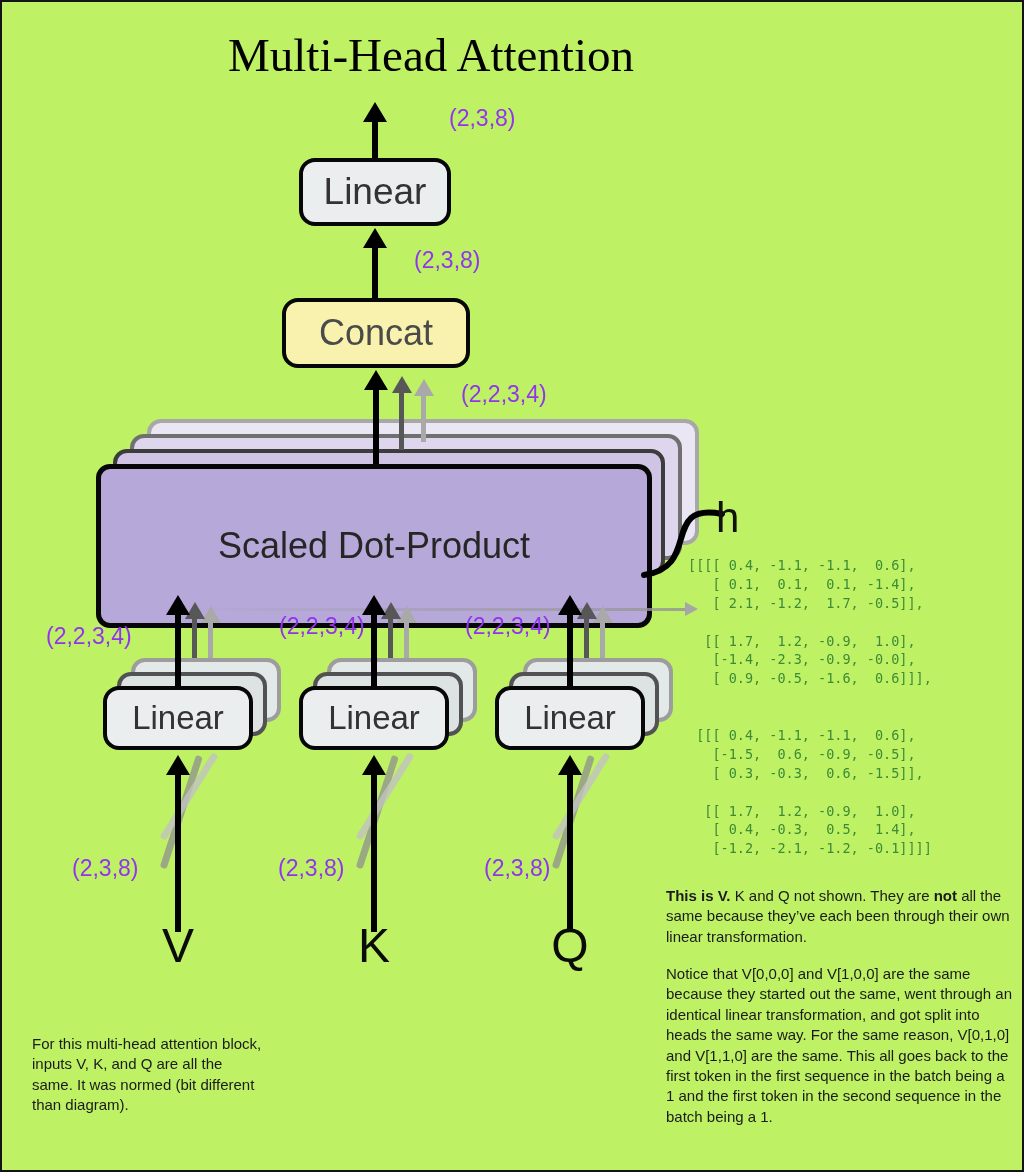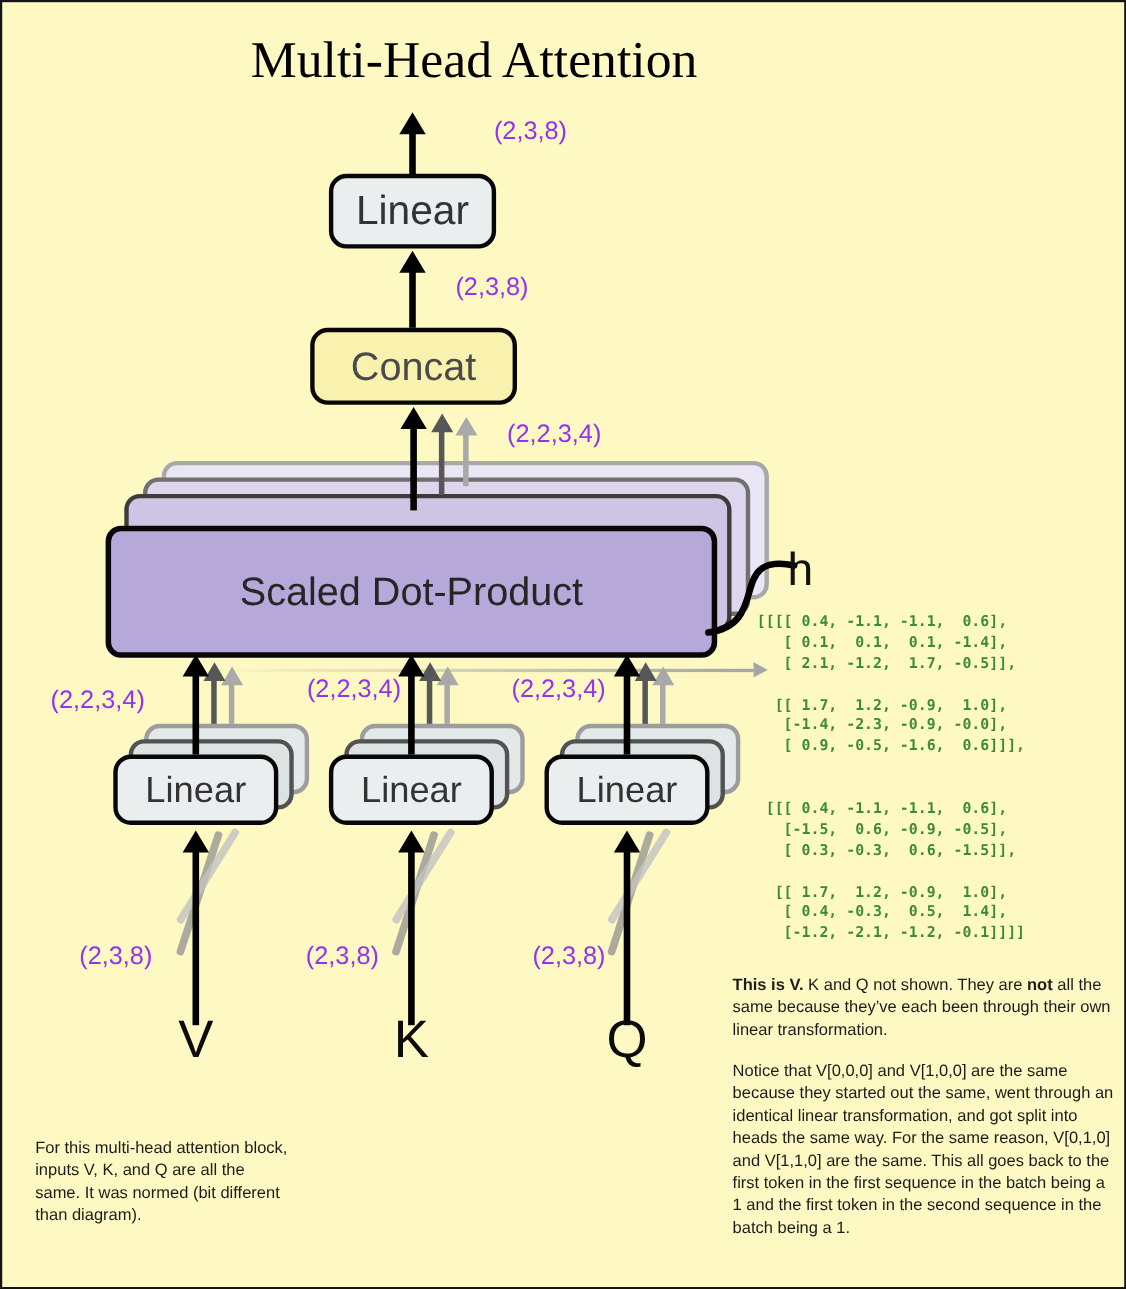--- a/index.html
+++ b/index.html
@@ -1,18 +1,18 @@
 <!DOCTYPE html>
 <html><head>
 <meta charset="utf-8">
 <style>
   * { margin:0; padding:0; box-sizing:border-box; }
   html,body { background:#fff; }
   body { font-family:"Liberation Sans", sans-serif; }
-  .canvas { position:relative; width:1024px; height:1172px; background:#fef9c3; border:2px solid #141414; overflow:hidden; }
+  .canvas { position:relative; width:1024px; height:1172px; background:#bef264; border:2px solid #141414; overflow:hidden; }
   .title { position:absolute; top:26px; left:0; width:858px; text-align:center;
            font-family:"Liberation Serif", serif; font-size:47px; color:#000; }
   .box { position:absolute; display:flex; align-items:center; justify-content:center;
          border:4px solid #070707; border-radius:16px; color:#333; }
   .box.linear { background:#eaeeee; font-size:37px; }
   .box.linear-sm { background:#eaeeee; font-size:33px; }
   .box.concat { background:#f8f2ae; font-size:36px; color:#4a4a4a; }
   .box.attn-main { background:#b6a8d8; border-width:5px; border-radius:14px; flex-direction:column;
                    font-size:36px; line-height:1.18; color:#262626; }
   .layer { position:absolute; border-radius:14px; }
@@ -31,21 +31,21 @@
   .arrow-up.g2 { background:#a9a9a9; }
   .arrow-up.g2::before { border-bottom-color:#a9a9a9; border-left-width:10px; border-right-width:10px;
                          border-bottom-width:17px; top:-16px; }
   .arrow-right-fade { position:absolute; height:3px;
                       background:linear-gradient(to right, rgba(150,150,150,0), rgba(150,150,150,0.85)); }
   .arrow-right-fade::after { content:""; position:absolute; right:-13px; top:-6px; width:0; height:0;
                              border-top:7px solid transparent; border-bottom:7px solid transparent;
                              border-left:13px solid #a6a6a6; }
   .shape { position:absolute; font-size:23px; color:#9233ee; white-space:nowrap; }
   .mono { position:absolute; font-family:"DejaVu Sans Mono", monospace; font-size:13.5px; line-height:1.4;
-          color:#3d8b37; white-space:pre;font-weight:bold; }
+          color:#3d8b37; white-space:pre; }
   .note { position:absolute; font-size:15px; line-height:1.36; color:#1b1b1b; }
   .input-letter { position:absolute; font-size:48px; color:#0b0b0b; width:70px; text-align:center; }
   .fan { position:absolute; transform-origin:top center; border-radius:3px; }
   .fan1 { background:#8f8f8f; opacity:.75; transform:rotate(18deg); }
   .fan2 { background:#c2c2c2; opacity:.8; transform:rotate(32deg); }
   .hletter { position:absolute; font-size:42px; color:#111; }
   .hcurve { position:absolute; }
 </style>
 </head>
 <body>
@@ -70,21 +70,21 @@
 
   <div class="layer attn-l3" style="left:145px;top:417px;width:552px;height:126px"></div>
   <div class="layer attn-l2" style="left:128px;top:432px;width:552px;height:126px"></div>
   <div class="layer attn-l1" style="left:111px;top:447px;width:552px;height:126px"></div>
 
   <div class="arrow-up g2" style="left:419px;top:393px;width:5px;height:47px"></div>
   <div class="arrow-up g1" style="left:397px;top:390px;width:5px;height:58px"></div>
   <div class="arrow-up" style="left:371px;top:387px;width:6px;height:75px"></div>
   <span class="shape" style="left:459px;top:379px">(2,2,3,4)</span>
 
-  <div class="box attn-main" style="left:94px;top:476px;width:556px;height:120px">
+  <div class="box attn-main" style="left:94px;top:462px;width:556px;height:164px">
     <span>Scaled Dot-Product</span>
   </div>
 
   <div class="hcurve" style="left:632px;top:470px;width:100px;height:115px">
     <svg width="100" height="115" viewBox="0 0 100 115">
       <path d="M 10 103 C 68 95 26 30 88 42" stroke="#000" stroke-width="6" fill="none" stroke-linecap="round"></path>
     </svg>
   </div>
   <span class="hletter" style="left:714px;top:492px">h</span>
 

